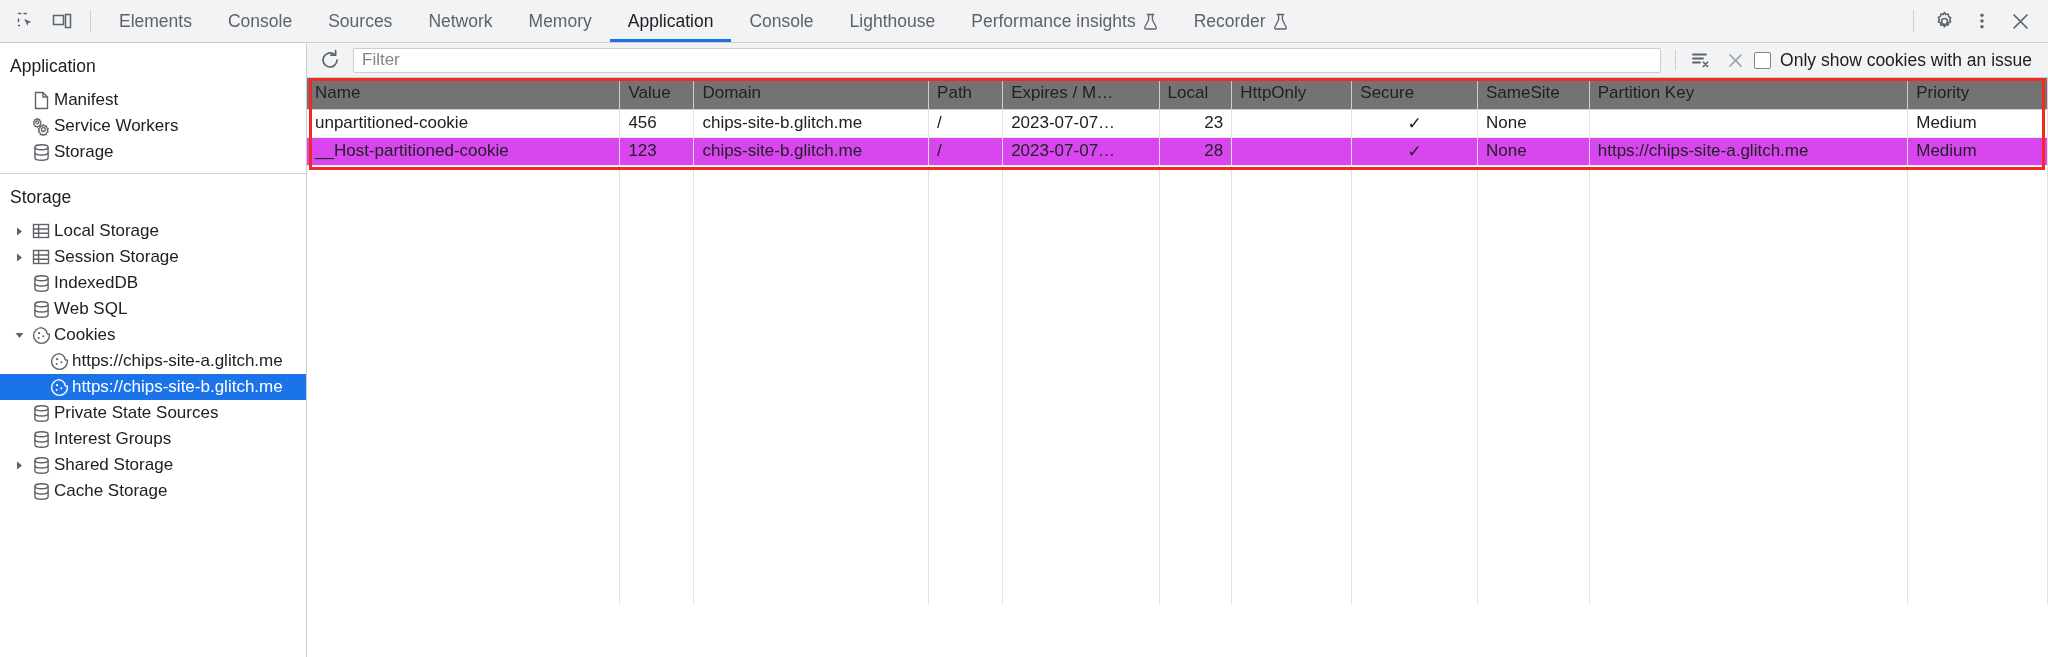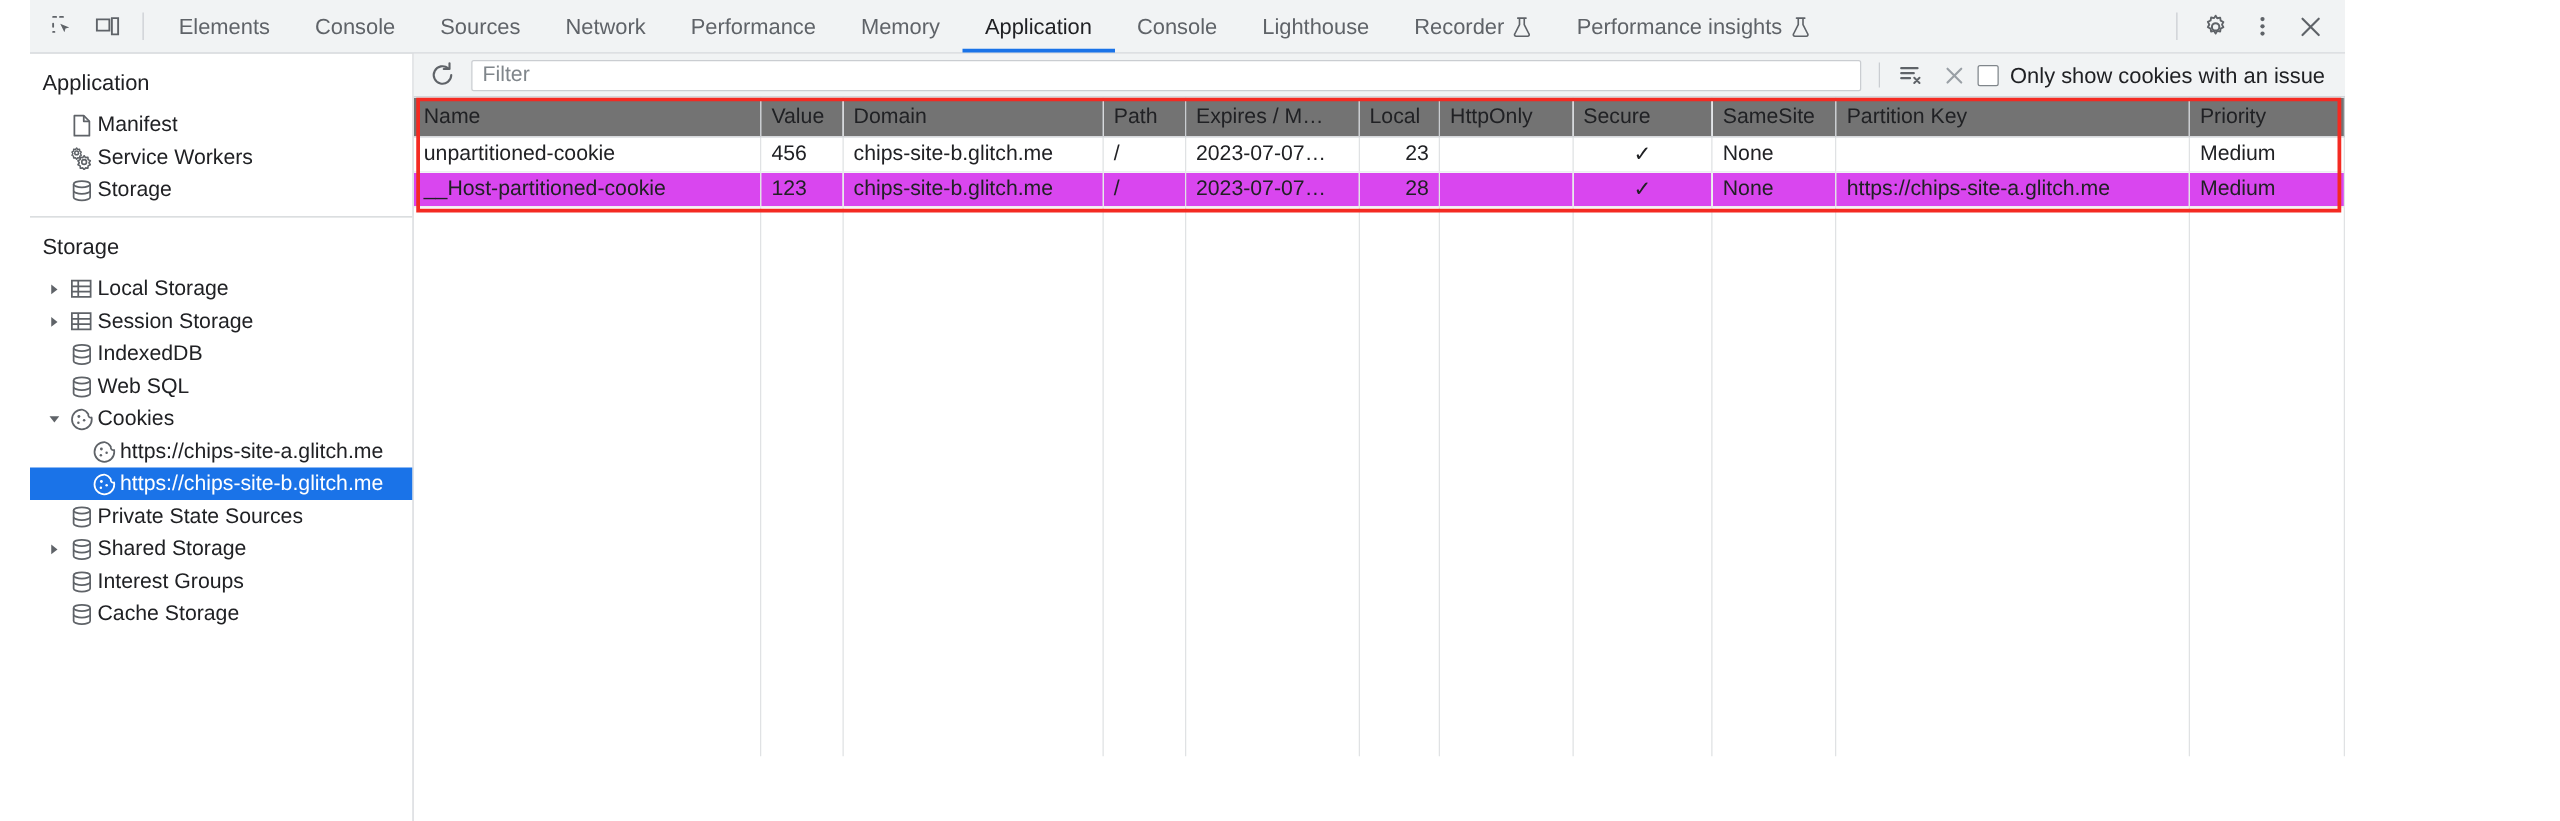--- a/index.html
+++ b/index.html
@@ -3,21 +3,21 @@
 <meta charset="utf-8">
 <style>
   * { box-sizing: border-box; }
   html, body {
     margin: 0; padding: 0;
     width: 2048px; height: 657px;
     background: #ffffff;
     font-family: "Liberation Sans", sans-serif;
     -webkit-font-smoothing: antialiased;
   }
-  .app { width: 1852px; height: 657px; display: flex; flex-direction: column; overflow: hidden; margin-left: 24px; }
+  .app { width: 2048px; height: 657px; display: flex; flex-direction: column; overflow: hidden; }
 
   
   .tabbar {
     height: 43px; min-height: 43px;
     background: #f1f3f4;
     border-bottom: 1px solid #cacdd1;
     display: flex; align-items: center;
     padding: 0 4px 0 8px;
   }
   .tb-icon {
@@ -183,52 +183,49 @@
       <div class="tab">
           <span>Console</span>
         </div>
       <div class="tab">
           <span>Sources</span>
         </div>
       <div class="tab">
           <span>Network</span>
         </div>
       <div class="tab">
-          <span>Performance</span>
-        </div>
-      <div class="tab">
           <span>Memory</span>
         </div>
       <div class="tab active">
           <span>Application</span>
         </div>
       <div class="tab">
           <span>Console</span>
         </div>
       <div class="tab">
           <span>Lighthouse</span>
         </div>
+      <div class="tab">
+        <span>Performance insights</span>
+        <span class="flask">
+          <svg width="15" height="17" viewBox="0 0 15 17" fill="none">
+            <path d="M5.6 1.5v5.2L1.8 14.2c-.5.9.1 1.8 1.1 1.8h9.2c1 0 1.6-.9 1.1-1.8L9.4 6.7V1.5" stroke="#5f6368" stroke-width="1.3" stroke-linejoin="round"></path>
+            <path d="M4.2 1.5h6.6" stroke="#5f6368" stroke-width="1.3" stroke-linecap="round"></path>
+          </svg>
+        </span>
+      </div>
       <div class="tab">
         <span>Recorder</span>
         <span class="flask">
           <svg width="15" height="17" viewBox="0 0 15 17" fill="none">
             <path d="M5.6 1.5v5.2L1.8 14.2c-.5.9.1 1.8 1.1 1.8h9.2c1 0 1.6-.9 1.1-1.8L9.4 6.7V1.5" stroke="#5f6368" stroke-width="1.3" stroke-linejoin="round"></path>
             <path d="M4.2 1.5h6.6" stroke="#5f6368" stroke-width="1.3" stroke-linecap="round"></path>
           </svg>
         </span>
       </div>
-      <div class="tab">
-        <span>Performance insights</span>
-        <span class="flask">
-          <svg width="15" height="17" viewBox="0 0 15 17" fill="none">
-            <path d="M5.6 1.5v5.2L1.8 14.2c-.5.9.1 1.8 1.1 1.8h9.2c1 0 1.6-.9 1.1-1.8L9.4 6.7V1.5" stroke="#5f6368" stroke-width="1.3" stroke-linejoin="round"></path>
-            <path d="M4.2 1.5h6.6" stroke="#5f6368" stroke-width="1.3" stroke-linecap="round"></path>
-          </svg>
-        </span>
-      </div>
     </div>
 
     <div class="tb-right">
       <div class="tb-sep"></div>
       <div class="tb-icon">
         <svg width="23" height="23" viewBox="0 0 24 24" fill="none">
           <circle cx="12" cy="12" r="3.1" stroke="#5f6368" stroke-width="1.7"></circle>
           <path d="M12 2.6l1.3 2.2 2.5-.5.4 2.5 2.3 1.1-1.2 2.2 1.2 2.2-2.3 1.1-.4 2.5-2.5-.5L12 17.6l-1.3-2.2-2.5.5-.4-2.5-2.3-1.1L6.7 10 5.5 7.8l2.3-1.1.4-2.5 2.5.5L12 2.6z" stroke="#5f6368" stroke-width="1.55" stroke-linejoin="round"></path>
         </svg>
       </div>
@@ -388,45 +385,45 @@
           <span class="ticon">
             <svg width="19" height="19" viewBox="0 0 19 19" fill="none">
               <ellipse cx="9.5" cy="4.3" rx="6.6" ry="2.5" stroke="#5f6368" stroke-width="1.4"></ellipse>
               <path d="M2.9 4.3v10.4c0 1.4 3 2.5 6.6 2.5s6.6-1.1 6.6-2.5V4.3" stroke="#5f6368" stroke-width="1.4"></path>
               <path d="M2.9 9.5c0 1.4 3 2.5 6.6 2.5s6.6-1.1 6.6-2.5" stroke="#5f6368" stroke-width="1.4"></path>
             </svg>
           </span>
           <span class="tlabel">Private State Sources</span>
         </div>
 
+        <div class="tree-row ind-2">
+          <span class="ticon">
+            <svg width="19" height="19" viewBox="0 0 19 19" fill="none">
+              <ellipse cx="9.5" cy="4.3" rx="6.6" ry="2.5" stroke="#5f6368" stroke-width="1.4"></ellipse>
+              <path d="M2.9 4.3v10.4c0 1.4 3 2.5 6.6 2.5s6.6-1.1 6.6-2.5V4.3" stroke="#5f6368" stroke-width="1.4"></path>
+              <path d="M2.9 9.5c0 1.4 3 2.5 6.6 2.5s6.6-1.1 6.6-2.5" stroke="#5f6368" stroke-width="1.4"></path>
+            </svg>
+          </span>
+          <span class="tlabel">Interest Groups</span>
+        </div>
+
         <div class="tree-row ind-1">
           <span class="tw">
             <svg width="9" height="9" viewBox="0 0 9 9">
                 <path d="M2 0.6l5 3.9-5 3.9z" fill="#5f6368"></path>
               </svg>
           </span>
           <span class="ticon">
             <svg width="19" height="19" viewBox="0 0 19 19" fill="none">
               <ellipse cx="9.5" cy="4.3" rx="6.6" ry="2.5" stroke="#5f6368" stroke-width="1.4"></ellipse>
               <path d="M2.9 4.3v10.4c0 1.4 3 2.5 6.6 2.5s6.6-1.1 6.6-2.5V4.3" stroke="#5f6368" stroke-width="1.4"></path>
               <path d="M2.9 9.5c0 1.4 3 2.5 6.6 2.5s6.6-1.1 6.6-2.5" stroke="#5f6368" stroke-width="1.4"></path>
             </svg>
           </span>
           <span class="tlabel">Shared Storage</span>
-        </div>
-
-        <div class="tree-row ind-2">
-          <span class="ticon">
-            <svg width="19" height="19" viewBox="0 0 19 19" fill="none">
-              <ellipse cx="9.5" cy="4.3" rx="6.6" ry="2.5" stroke="#5f6368" stroke-width="1.4"></ellipse>
-              <path d="M2.9 4.3v10.4c0 1.4 3 2.5 6.6 2.5s6.6-1.1 6.6-2.5V4.3" stroke="#5f6368" stroke-width="1.4"></path>
-              <path d="M2.9 9.5c0 1.4 3 2.5 6.6 2.5s6.6-1.1 6.6-2.5" stroke="#5f6368" stroke-width="1.4"></path>
-            </svg>
-          </span>
-          <span class="tlabel">Interest Groups</span>
         </div>
 
         <div class="tree-row ind-2">
           <span class="ticon">
             <svg width="19" height="19" viewBox="0 0 19 19" fill="none">
               <ellipse cx="9.5" cy="4.3" rx="6.6" ry="2.5" stroke="#5f6368" stroke-width="1.4"></ellipse>
               <path d="M2.9 4.3v10.4c0 1.4 3 2.5 6.6 2.5s6.6-1.1 6.6-2.5V4.3" stroke="#5f6368" stroke-width="1.4"></path>
               <path d="M2.9 9.5c0 1.4 3 2.5 6.6 2.5s6.6-1.1 6.6-2.5" stroke="#5f6368" stroke-width="1.4"></path>
             </svg>
           </span>

